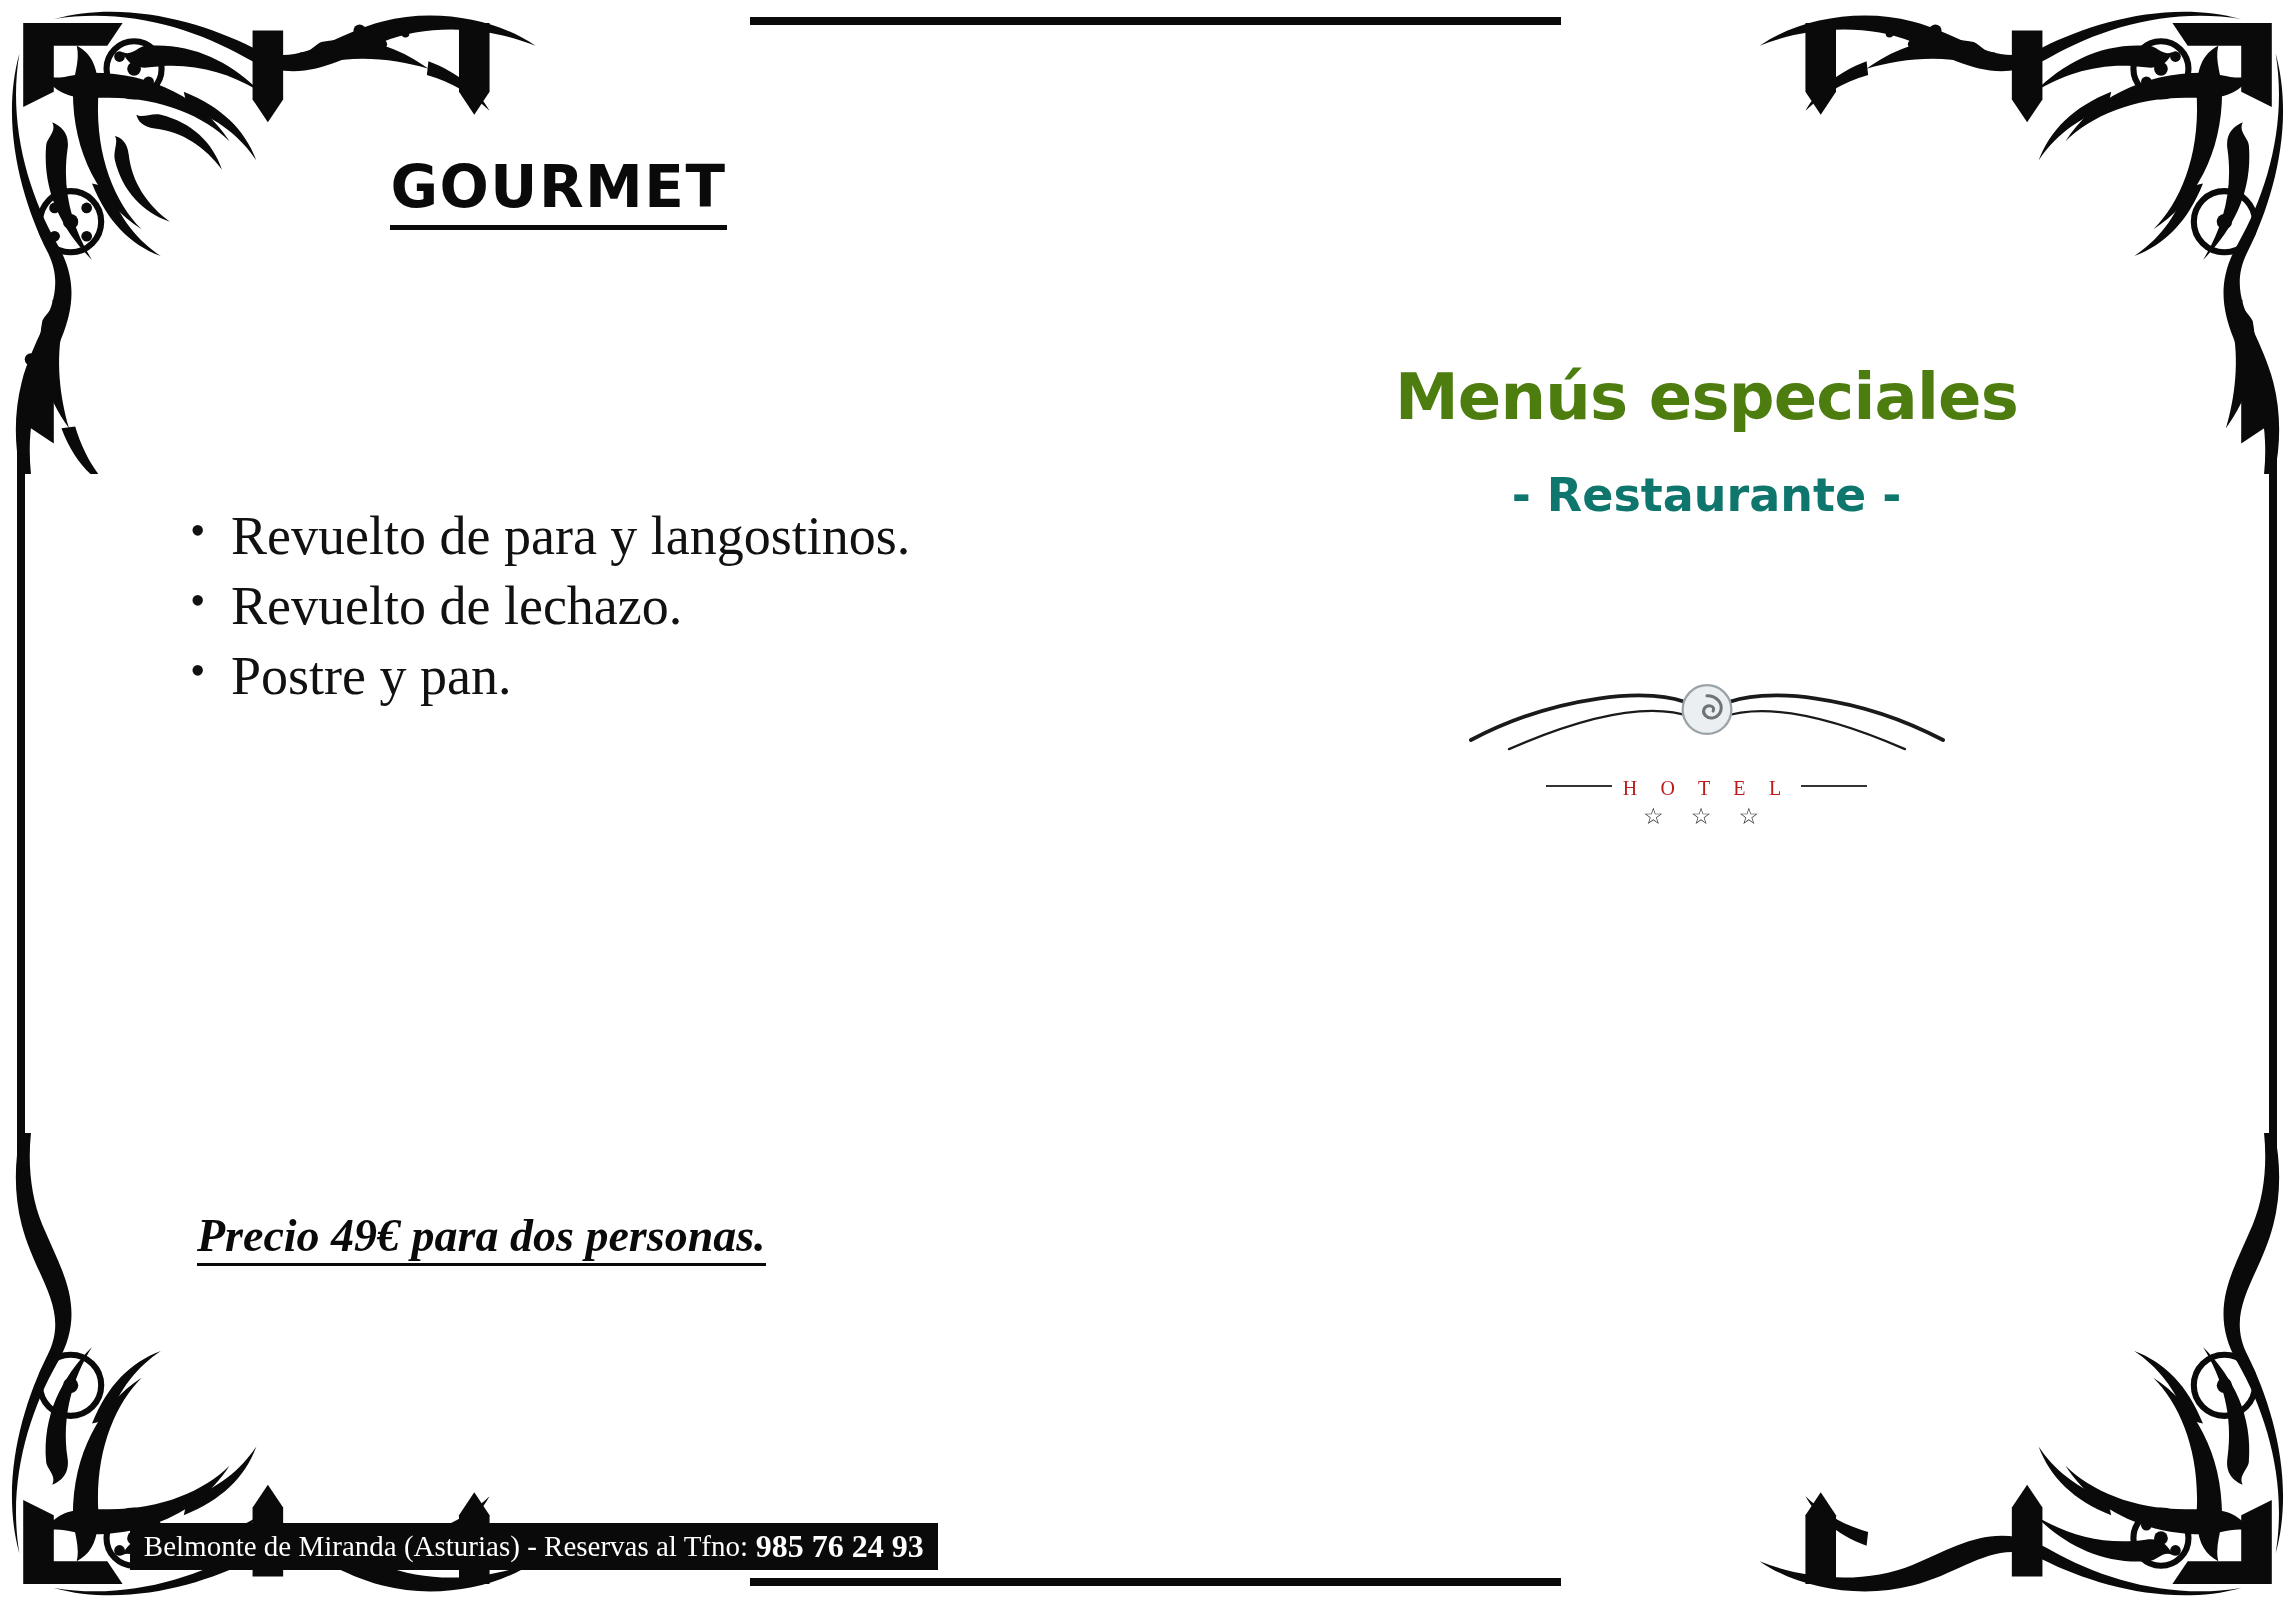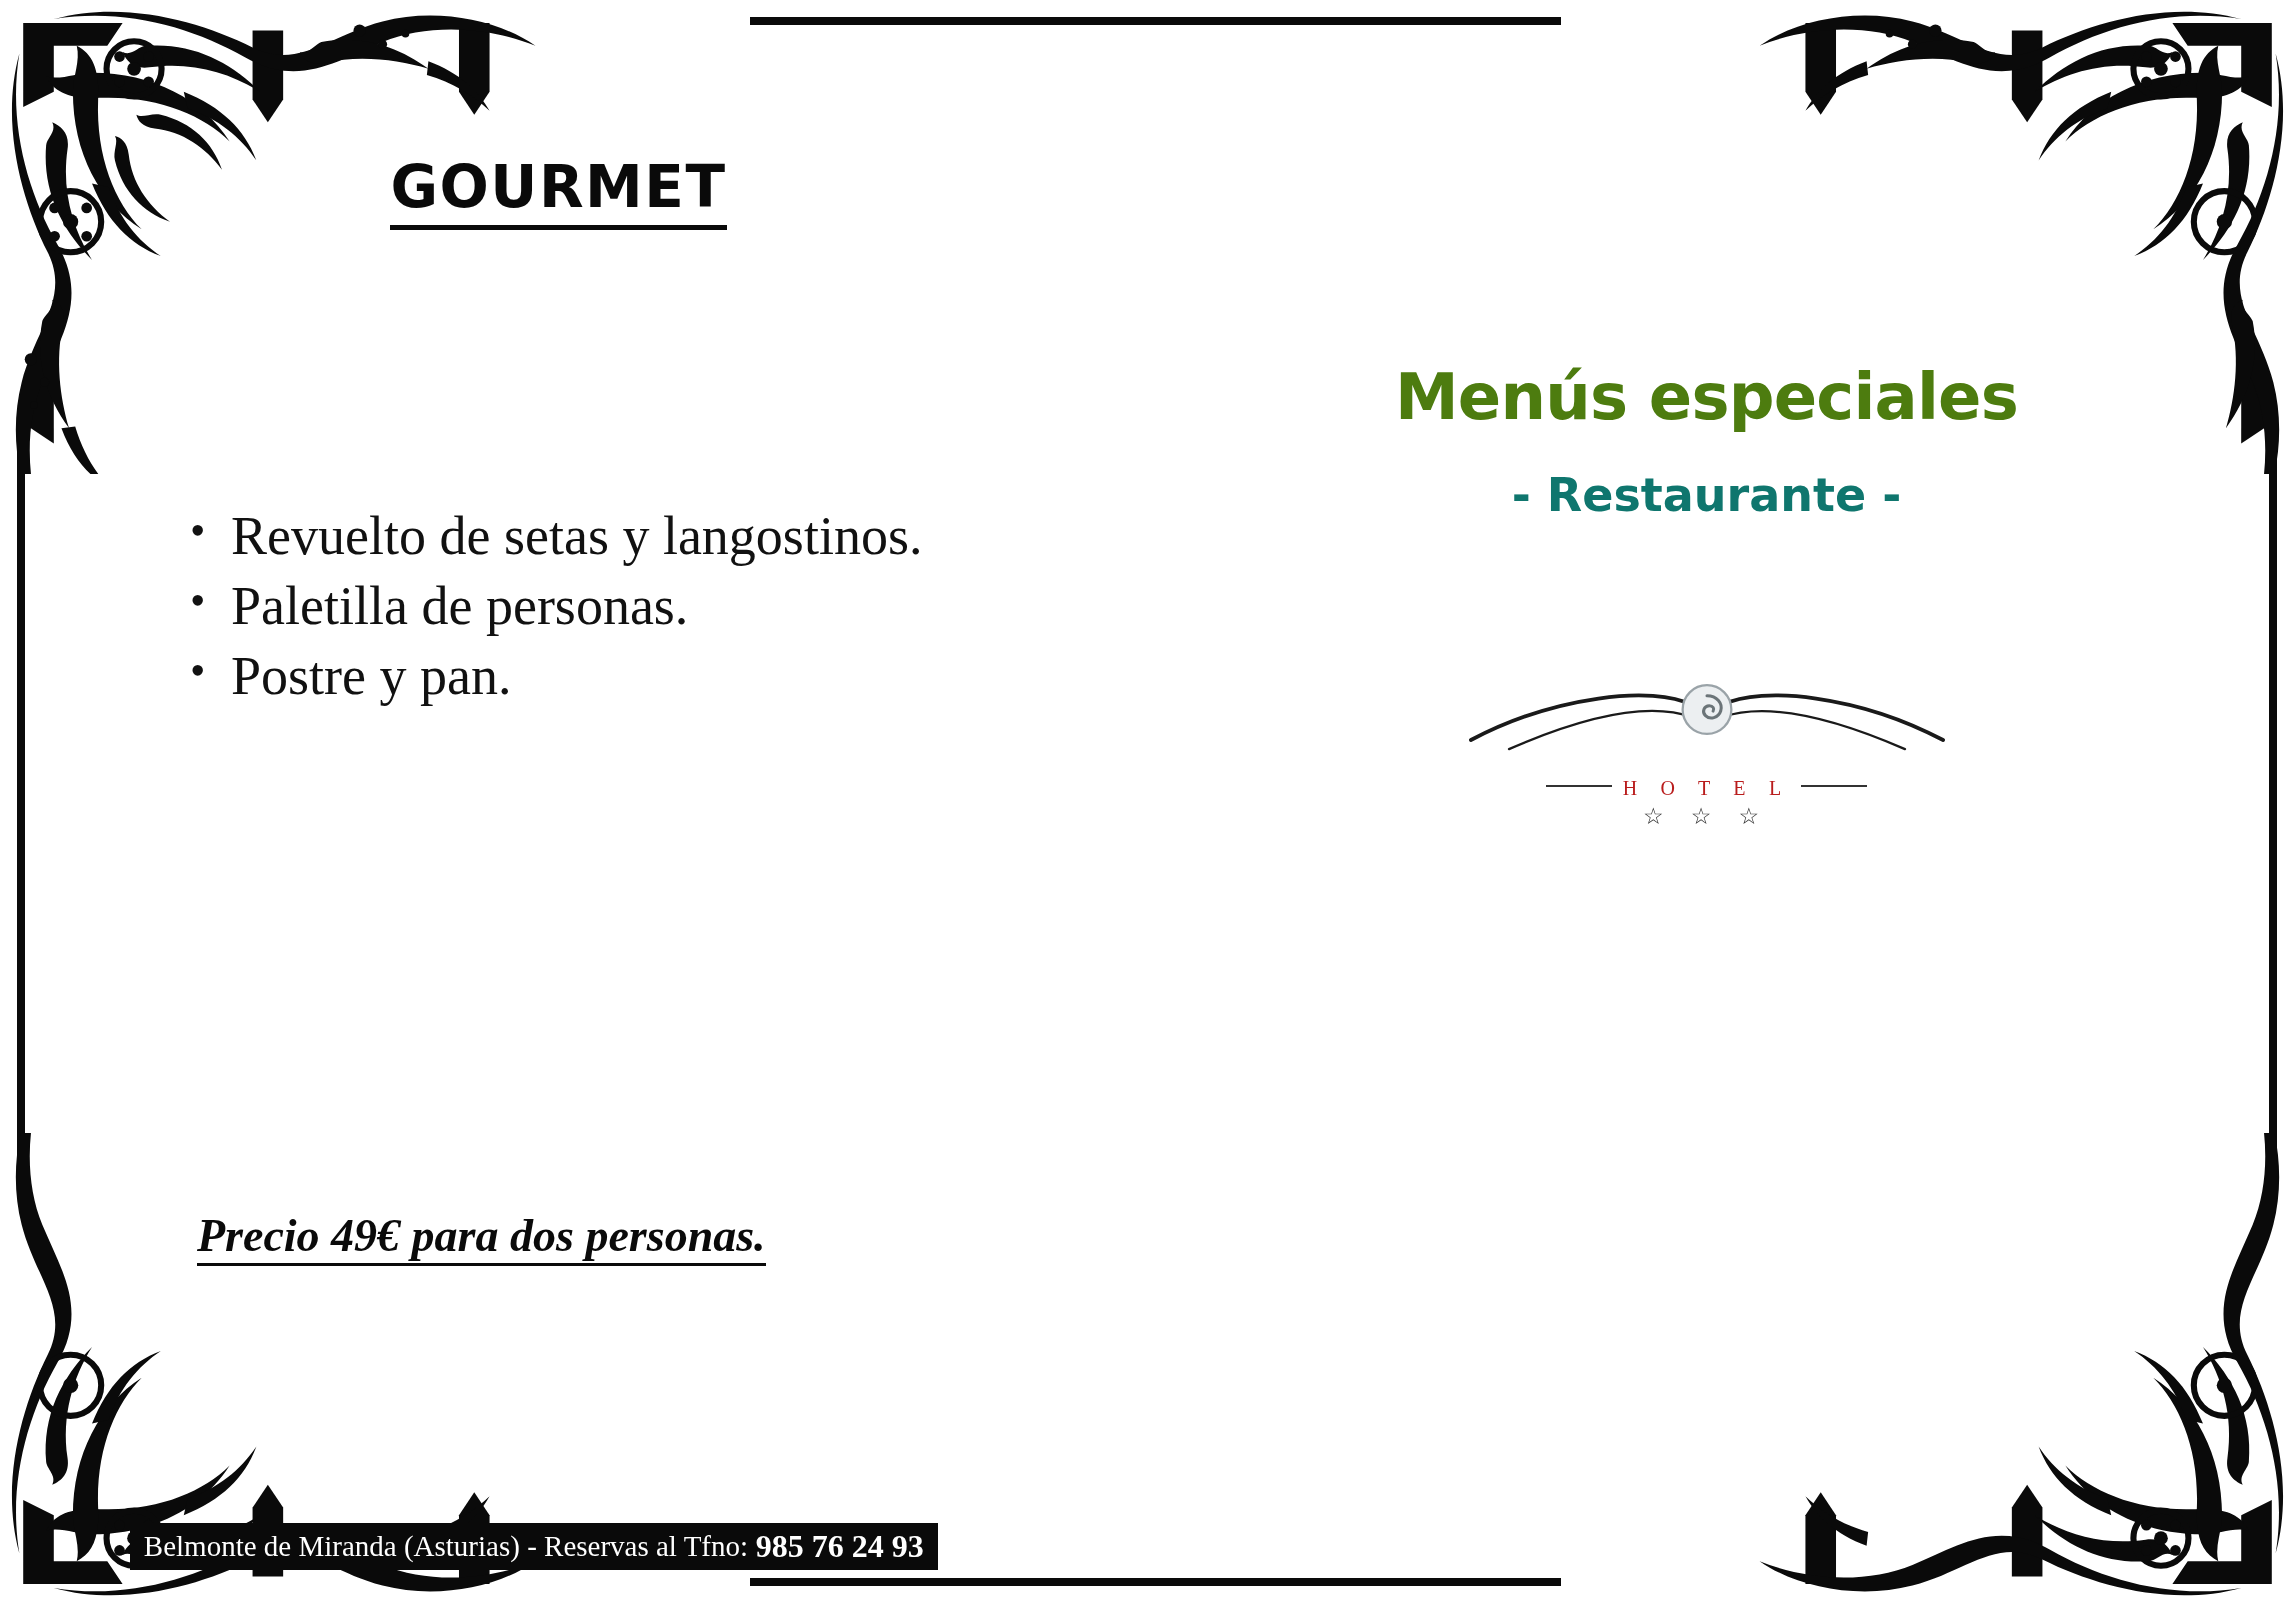--- a/index.html
+++ b/index.html
@@ -357,22 +357,22 @@
         <path d="M560 80 C600 95 625 118 640 145 C618 124 592 108 558 98 Z"></path>
       </g>
     </svg>
   </div>
 
   <div class="menu-title">
     <div><span class="ul-line">GOURMET</span></div>
   </div>
 
   <ul class="dish-list">
-    <li>Revuelto de setas y langostinos.</li>
-    <li>Paletilla de personas.</li>
+    <li>Revuelto de para y langostinos.</li>
+    <li>Revuelto de lechazo.</li>
     <li>Postre y pan.</li>
   </ul>
 
   <div class="price-line">Precio 49€ para dos personas.</div>
 
   <div class="right-heading">Menús especiales</div>
   <div class="right-sub">- Restaurante -</div>
 
   <div class="logo-block">
     <svg class="logo-swoosh" viewBox="0 0 640 130" xmlns="http://www.w3.org/2000/svg">

